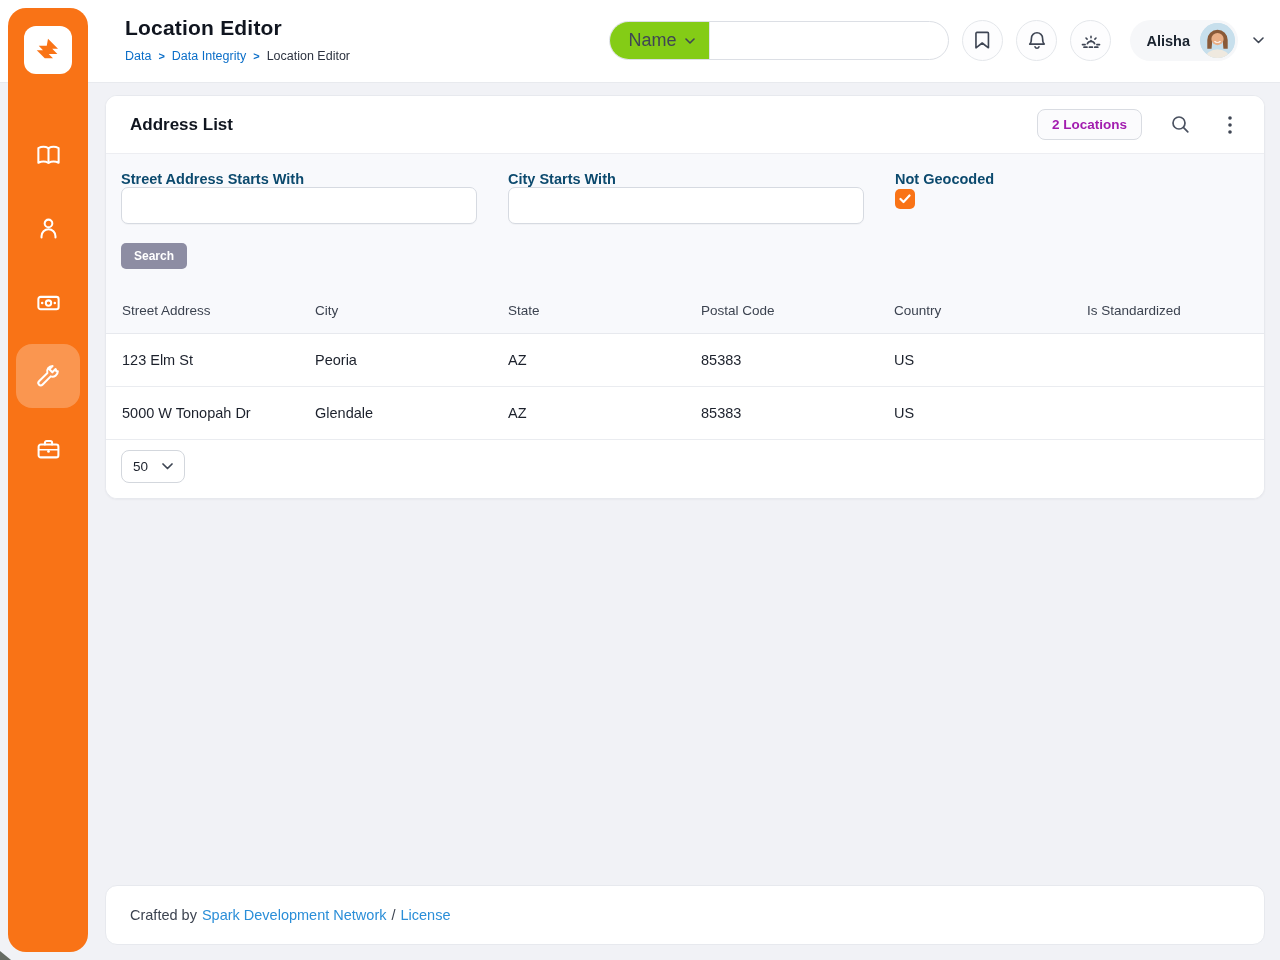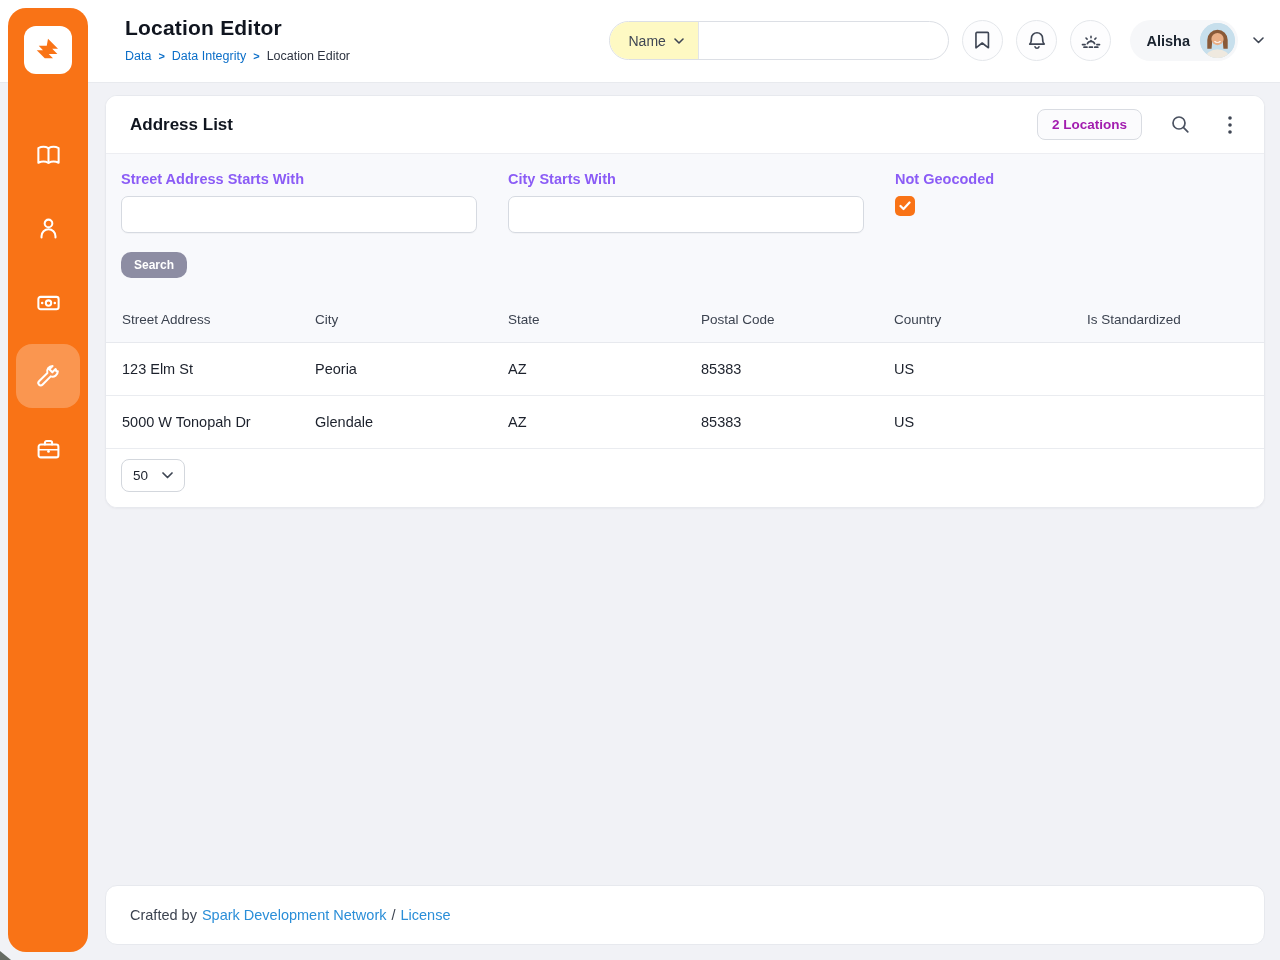--- a/index.html
+++ b/index.html
@@ -33,23 +33,23 @@
   .topbar-right {
     position:absolute; right:16px; top:20px; height:41px;
     display:flex; align-items:center; gap:13px;
   }
   .search-pill {
     display:flex; align-items:center; width:340px; height:39px;
     background:#fff; border:1px solid #dcdfe5; border-radius:20px; overflow:hidden;
   }
   .search-cat {
     display:flex; align-items:center; gap:8px; height:100%;
-    padding:0 14px 0 18px; background:#fef9c3; border:none;
+    padding:0 14px 0 18px; background:#84cc16; border:none;
     border-right:1px solid #e2e5ea; cursor:pointer;
-    font-family:inherit; font-size:14px; color:#3f4654;
+    font-family:inherit; font-size:18px; color:#3f4654;
   }
   .search-input {
     flex:1; height:100%; border:none; outline:none; background:transparent;
     padding:0 14px; font-family:inherit; font-size:14px; color:#2d3340;
   }
   .icon-circle {
     width:41px; height:41px; border-radius:50%;
     background:#fdfdfe; border:1px solid #e4e7eb;
     display:flex; align-items:center; justify-content:center; cursor:pointer;
   }
@@ -94,33 +94,33 @@
     font-size:13.5px; font-weight:600; color:#a21caf;
     background:#fbfbfd; border:1px solid #d9dce2; border-radius:8px;
     padding:7px 14px; cursor:pointer;
   }
   .hdr-icon-btn { cursor:pointer; display:flex; align-items:center; justify-content:center; width:24px; height:24px; }
 
   .filter-section {
     background:#f8f9fc; padding:17px 16px 18px 15px;
     display:grid; grid-template-columns:356px 356px 1fr; column-gap:31px;
   }
-  .filter-label { font-size:14.5px; font-weight:700; color:#8b5cf6; margin-bottom:9px; }
+  .filter-label { font-size:14.5px; font-weight:700; color:#0c4a6e; }
   .filter-input {
     width:100%; height:37px; background:#fff; border:1px solid #d6dae1;
     border-radius:7px; padding:0 10px; font-family:inherit; font-size:14px;
     color:#2d3340; outline:none; box-shadow:0 1px 1px rgba(20,25,40,.03);
   }
   .checkbox {
     width:20px; height:20px; border-radius:5px; background:#f97316;
     display:flex; align-items:center; justify-content:center; cursor:pointer; margin-top:2px;
   }
   .search-btn {
     grid-column:1; margin-top:19px; justify-self:start;
-    background:#8d8da3; color:#fff; border:none; border-radius:10px;
+    background:#8d8da3; color:#fff; border:none; border-radius:5px;
     font-family:inherit; font-size:12px; font-weight:700;
     padding:6px 13px; cursor:pointer;
   }
 
   table.grid { width:100%; border-collapse:collapse; table-layout:fixed;padding-left:8px; }
   table.grid thead th {
     background:#f8f9fc; text-align:left; font-size:13.5px; font-weight:500;
     color:#3c4350; padding:16px 12px 15px 16px; border-bottom:1px solid #e7e9ee;
   }
   table.grid tbody td {

